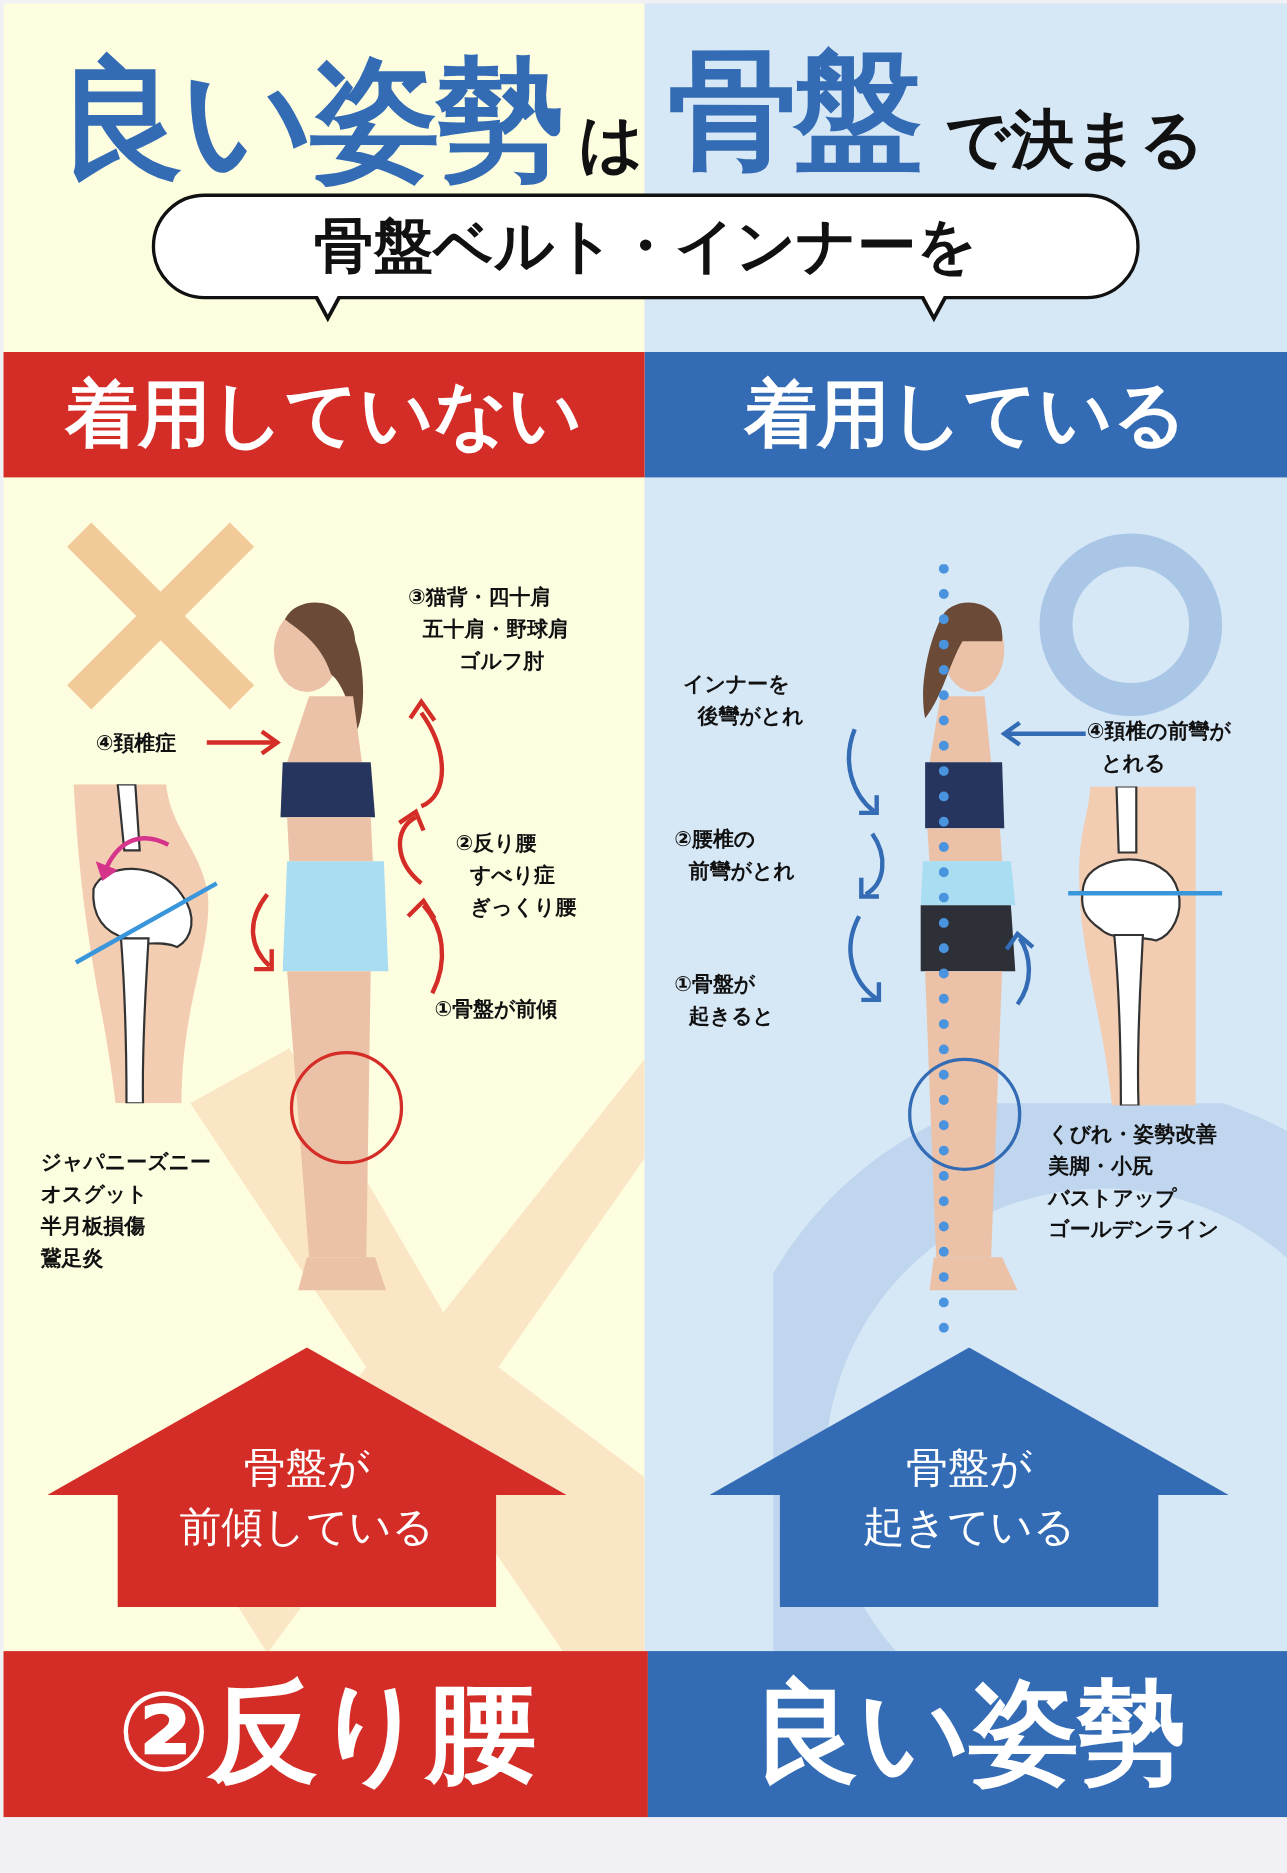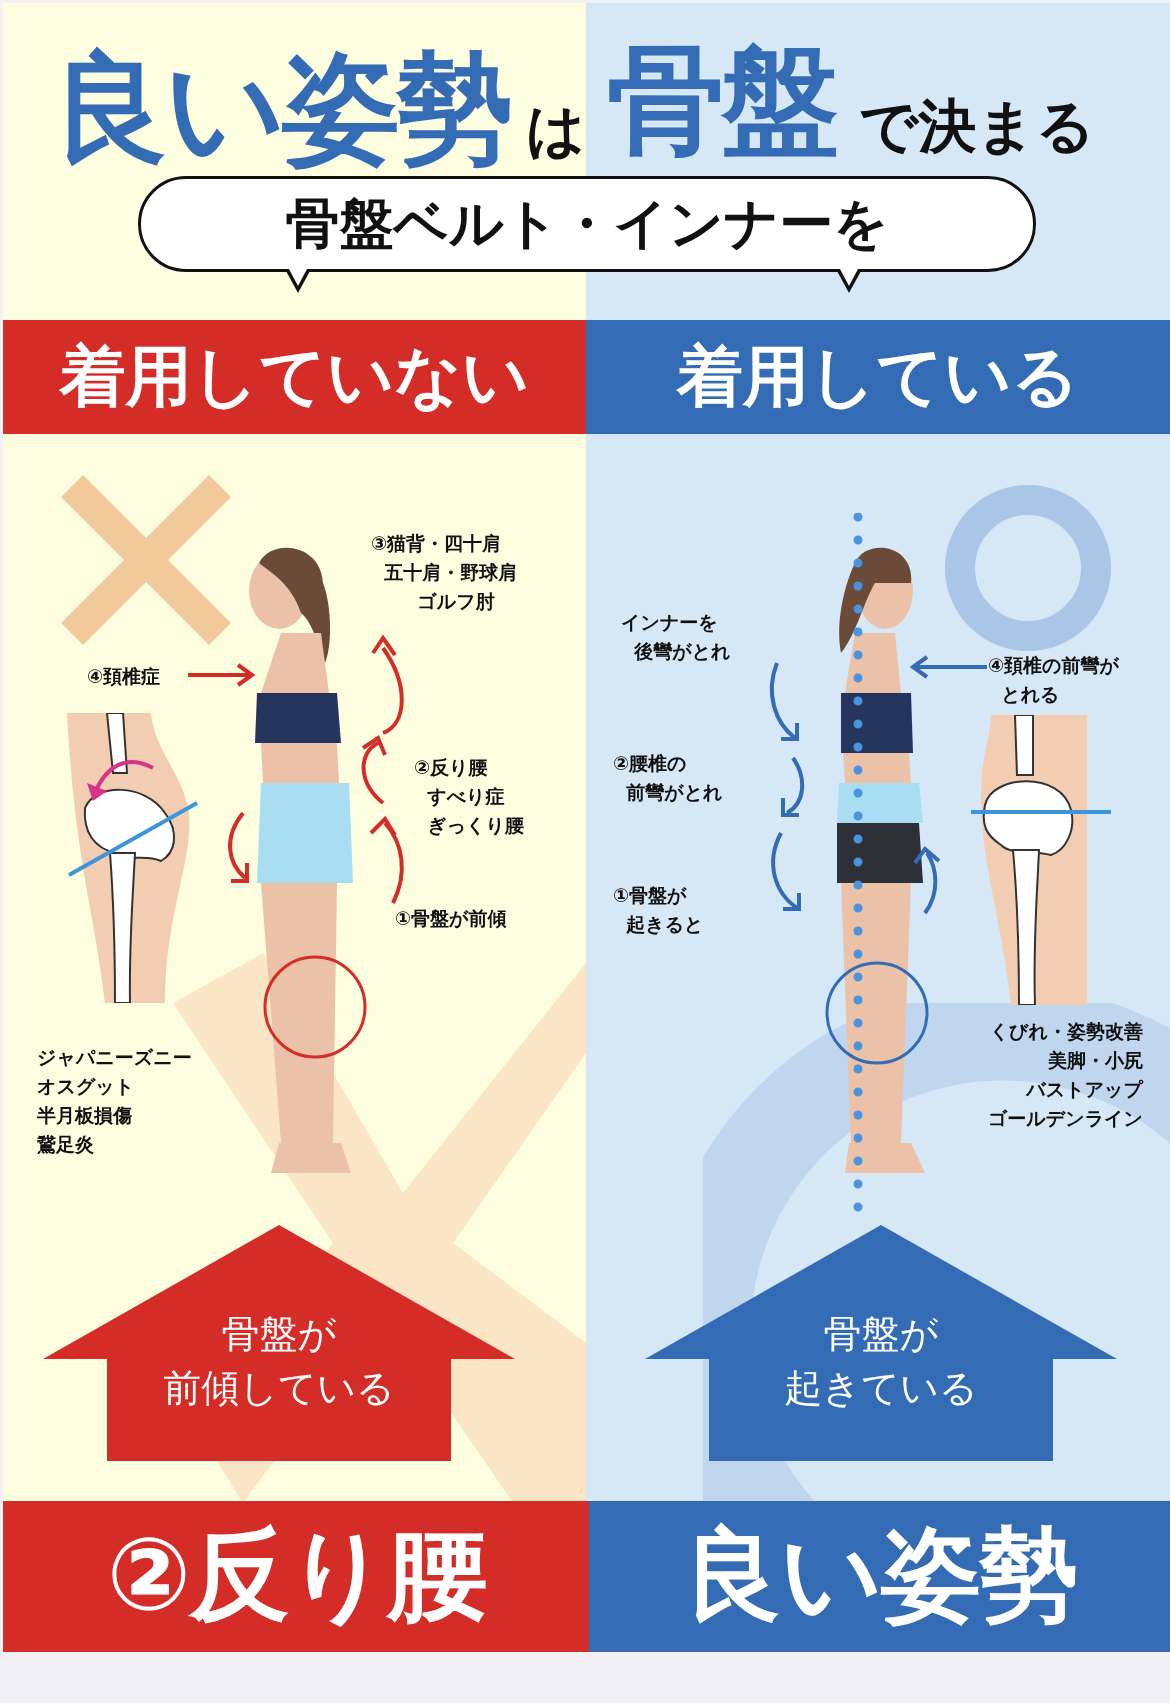--- a/index.html
+++ b/index.html
@@ -11,21 +11,21 @@
   .t-big{position:absolute;font-size:118px;color:#336CB4;letter-spacing:-4px;line-height:1;}
   .t-small{position:absolute;font-size:58px;color:#111;line-height:1;}
   .bubble{position:absolute;left:135px;top:173px;width:898px;height:96px;background:#fff;border:3px solid #111;border-radius:48px;box-sizing:border-box;display:flex;align-items:center;justify-content:center;}
   .bubble span{font-size:54px;font-weight:bold;color:#111;}
   .tail{position:absolute;width:0;height:0;border-left:12px solid transparent;border-right:12px solid transparent;border-top:22px solid #111;}
   .tail::after{content:"";position:absolute;left:-9px;top:-24px;border-left:9px solid transparent;border-right:9px solid transparent;border-top:17px solid #fff;}
   .band{position:absolute;top:317px;height:114px;display:flex;align-items:center;justify-content:center;color:#fff;font-weight:bold;font-size:66px;}
   .red{background:#D42D27;} .blue{background:#336CB4;}
   .xmark{position:absolute;}
   .label{position:absolute;font-size:19px;font-weight:bold;color:#111;line-height:29px;white-space:pre;}
-  .label.r{text-align:right;}
+  .label.r{text-align:left;}
   .arrowup{position:absolute;}
   .arrowup .txt{position:absolute;left:0;width:100%;text-align:center;color:#fff;font-size:38px;line-height:54px;}
   .bottom{position:absolute;top:1498px;height:151px;display:flex;align-items:center;justify-content:center;color:#fff;font-weight:bold;font-size:100px;letter-spacing:-2px;}
   .figure{position:absolute;}
 </style>
 </head>
 <body>
 
 <div class="poster">
   <div class="half-left"></div>

